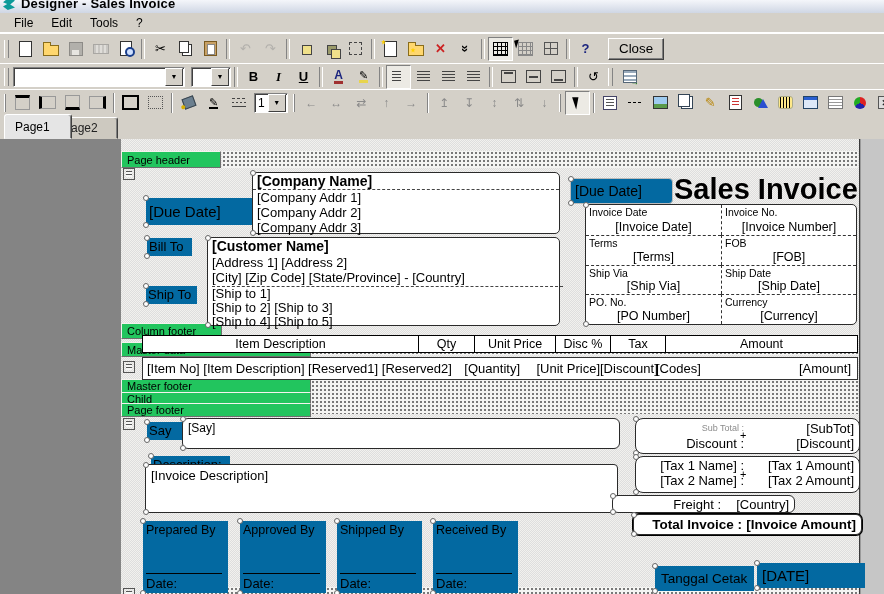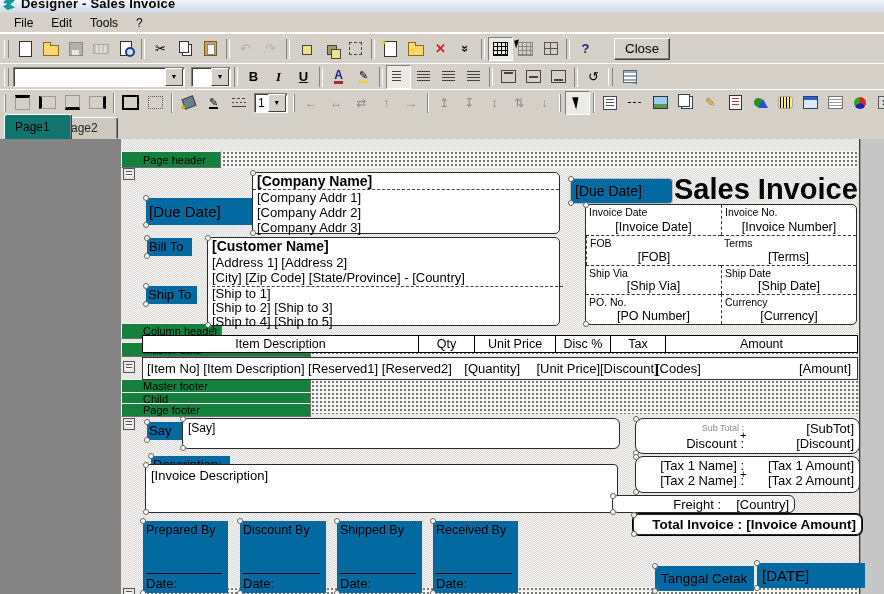--- a/index.html
+++ b/index.html
@@ -15,21 +15,21 @@
   .mitem{padding:2px 9px;}
   
   .tbar{display:flex;align-items:center;box-sizing:border-box;border-top:1px solid #fff;padding:1px 2px;}
   #tb1{height:30px;} #tb2{height:26px;} #tb3{height:26px;}
   .grip{width:3px;height:18px;border-left:1px solid #fff;border-right:1px solid #848484;margin:0 4px 0 2px;}
   .sep{width:2px;height:20px;border-left:1px solid #848484;border-right:1px solid #fff;margin:0 3px;}
   .tb{width:23px;height:22px;display:flex;align-items:center;justify-content:center;
     border:1px solid transparent;position:relative;flex:0 0 auto;}
   .tb.pressed{border-color:#808080 #fff #fff #808080;background:#eceae4;}
   .tb.dis{opacity:.45;filter:grayscale(1);}
-  .closebtn{height:22px;padding:0 10px;margin-left:16px;background:#d4d0c8;
+  .closebtn{height:22px;padding:0 10px;margin-left:10px;background:#d4d0c8;
     border:1px solid;border-color:#fff #404040 #404040 #fff;box-shadow:inset -1px -1px 0 #808080;}
   
   .ic-page{width:11px;height:14px;background:#fff;border:1px solid #333;}
   .ic-folder{width:14px;height:9px;background:#ffd76e;border:1px solid #8a6d1a;position:relative;margin-top:3px;}
   .ic-folder::before{content:"";position:absolute;top:-4px;left:-1px;width:6px;height:3px;background:#ffd76e;border:1px solid #8a6d1a;border-bottom:none;}
   .ic-floppy{width:12px;height:12px;background:#7d8ba0;border:1px solid #2e3a4c;position:relative;}
   .ic-floppy::after{content:"";position:absolute;left:2px;bottom:0;width:7px;height:5px;background:#fff;}
   .ic-kbd{width:14px;height:8px;border:1px solid #777;background:repeating-linear-gradient(to right,#bbb 0 2px,#eee 2px 4px);}
   .ic-preview{width:10px;height:13px;background:#fff;border:1px solid #333;position:relative;}
   .ic-preview::after{content:"";position:absolute;right:-4px;bottom:-2px;width:6px;height:6px;border:2px solid #1a3e8c;border-radius:50%;background:#cfe0ff;}
@@ -95,33 +95,33 @@
   .ic-shape{width:9px;height:9px;border-radius:50%;background:#2a8f2a;position:relative;margin-right:4px;}
   .ic-shape::after{content:"";position:absolute;left:4px;top:1px;width:0;height:0;border-left:5px solid transparent;border-right:5px solid transparent;border-bottom:9px solid #2a4fd0;}
   .ic-bar{width:13px;height:11px;border:1px solid #aa8;border-radius:3px;background:#ffe98a repeating-linear-gradient(to right,#000 1px 2px,transparent 2px 4px);}
   .ic-form{width:13px;height:11px;border:1px solid #246;background:linear-gradient(#2a5fd0 0 3px,#dce8f8 3px);}
   .ic-memo{width:13px;height:11px;border:1px solid #777;background:#fff repeating-linear-gradient(to bottom,transparent 0 2px,#999 2px 3px);}
   .ic-chart{width:12px;height:12px;border-radius:50%;background:conic-gradient(#d22 0 120deg,#22a 120deg 240deg,#2a2 240deg);}
   .ic-ole{width:13px;height:11px;border:1px solid #555;background:#ddd;color:#222;font-size:9px;font-weight:bold;display:flex;align-items:center;justify-content:center;}
   
   #tabbar{height:24px;position:relative;background:#d4d0c8;}
   .ptab{position:absolute;bottom:0;height:20px;padding:0 10px;display:flex;align-items:center;
-    background:#0f766e;border:1px solid;border-color:#fff #404040 transparent #fff;
+    background:#e5e5e5;border:1px solid;border-color:#fff #404040 transparent #fff;
     border-radius:3px 3px 0 0;box-shadow:inset -1px 0 0 #808080;}
   .ptab.active{height:23px;z-index:2;}
   .ptab.back{background:#cdc9c0;color:#222;}
   
   #canvas{position:relative;width:884px;height:456px;background:#848484;overflow:hidden;}
   #pagebg{left:121px;top:0;width:738px;height:456px;
     background:conic-gradient(#dedede 25%,#f2f1ee 0 50%,#dedede 0 75%,#f2f1ee 0) 0 0/2px 2px;
     border-right:1px solid #3a3a3a;}
   #rstrip{left:860px;top:0;width:24px;height:456px;background:#c6c6c6;border-left:1px solid #9a9a9a;}
   .dots{background:#f4f4f2 radial-gradient(circle,#787878 34%,transparent 36%) 0 0/4px 4px;}
-  .btab{background:#15803d;border:1px solid;border-color:#f4f2ee #6e6e6e #6e6e6e #f4f2ee;
-    font-size:11px;padding-left:21px;display:flex;align-items:center;box-sizing:border-box;z-index:2;}
+  .btab{background:#22c55e;border:1px solid;border-color:#f4f2ee #6e6e6e #6e6e6e #f4f2ee;
+    font-size:11px;padding-left:5px;display:flex;align-items:center;box-sizing:border-box;z-index:2;}
   .bexp{width:12px;height:12px;background:#f6f6f6;border:1px solid #555;z-index:3;
     background-image:repeating-linear-gradient(to bottom,transparent 0 2px,#555 2px 3px);background-clip:content-box;padding:2px;box-sizing:border-box;}
   .fld{position:absolute;background:#0369a1;white-space:nowrap;font-size:13px;z-index:3;}
   .fbox{position:absolute;background:#fff;border:1px solid #2a2a2a;border-radius:5px;box-sizing:border-box;z-index:3;}
   .h::before,.h::after{content:"";position:absolute;width:4px;height:4px;background:#fff;border:1px solid #666;border-radius:50%;left:-3px;z-index:6;}
   .h::before{top:-3px;} .h::after{bottom:-3px;}
   .dashline{border-bottom:1px dashed #444;}
   
   .cell{position:relative;box-sizing:border-box;}
   .cell .cl{position:absolute;left:3px;top:1px;font-size:10.5px;}
@@ -411,21 +411,21 @@
 
   <div class="abs dots" style="left:222px;top:12px;width:636px;height:17px"></div>
   <div class="abs dots" style="left:311px;top:200px;width:547px;height:16px"></div>
   <div class="abs dots" style="left:311px;top:241px;width:547px;height:34px"></div>
   <div class="abs dots" style="left:142px;top:448px;width:716px;height:8px"></div>
 
   <div class="abs btab" style="left:121px;top:12px;width:100px;height:17px">
       <span>Page header</span>
     </div>
   <div class="abs btab" style="left:121px;top:184px;width:101px;height:16px">
-      <span>Column header</span>
+      <span>Column footer</span>
     </div>
   <div class="abs btab" style="left:121px;top:203px;width:190px;height:15px;z-index:1">
       <span>Master data</span>
     </div>
   <div class="abs btab" style="left:121px;top:240px;width:190px;height:14px;z-index:1">
       <span>Master footer</span>
     </div>
   <div class="abs btab" style="left:121px;top:253px;width:190px;height:13px;z-index:1">
       <span>Child</span>
     </div>
@@ -453,27 +453,27 @@
 
   <div class="fbox h" style="left:585px;top:65px;width:272px;height:121px;display:grid;grid-template-columns:1fr 1fr;grid-template-rows:1fr 1fr 1fr 1fr">
     <div class="cell">
         <span class="cl">Invoice Date</span>
         <span class="cv">[Invoice Date]</span>
       </div>
     <div class="cell cdashL">
         <span class="cl">Invoice No.</span>
         <span class="cv">[Invoice Number]</span>
       </div>
+    <div class="cell cdashT">
+        <span class="cl">Terms</span>
+        <span class="cv">[Terms]</span>
+      </div>
     <div class="cell cdashT cdashL">
         <span class="cl">FOB</span>
         <span class="cv">[FOB]</span>
-      </div>
-    <div class="cell cdashT">
-        <span class="cl">Terms</span>
-        <span class="cv">[Terms]</span>
       </div>
     <div class="cell cdashT">
         <span class="cl">Ship Via</span>
         <span class="cv">[Ship Via]</span>
       </div>
     <div class="cell cdashT cdashL">
         <span class="cl">Ship Date</span>
         <span class="cv">[Ship Date]</span>
       </div>
     <div class="cell cdashT">
@@ -561,21 +561,21 @@
         <span class="tv">[Invoice Amount]</span>
       </div>
   </div>
 
   <div class="fld h" style="left:143px;top:382px;width:85px;height:72px">
     <div style="font-size:12.5px;padding:2px 0 0 3px">Prepared By</div>
     <div class="sigline" style="top:52px"></div>
     <div class="abs" style="left:3px;bottom:2px;font-size:13px">Date:</div>
   </div>
   <div class="fld h" style="left:240px;top:382px;width:86px;height:72px">
-    <div style="font-size:12.5px;padding:2px 0 0 3px">Discount By</div>
+    <div style="font-size:12.5px;padding:2px 0 0 3px">Approved By</div>
     <div class="sigline" style="top:52px"></div>
     <div class="abs" style="left:3px;bottom:2px;font-size:13px">Date:</div>
   </div>
   <div class="fld h" style="left:337px;top:382px;width:85px;height:72px">
     <div style="font-size:12.5px;padding:2px 0 0 3px">Shipped By</div>
     <div class="sigline" style="top:52px"></div>
     <div class="abs" style="left:3px;bottom:2px;font-size:13px">Date:</div>
   </div>
   <div class="fld h" style="left:433px;top:382px;width:85px;height:72px">
     <div style="font-size:12.5px;padding:2px 0 0 3px">Received By</div>

